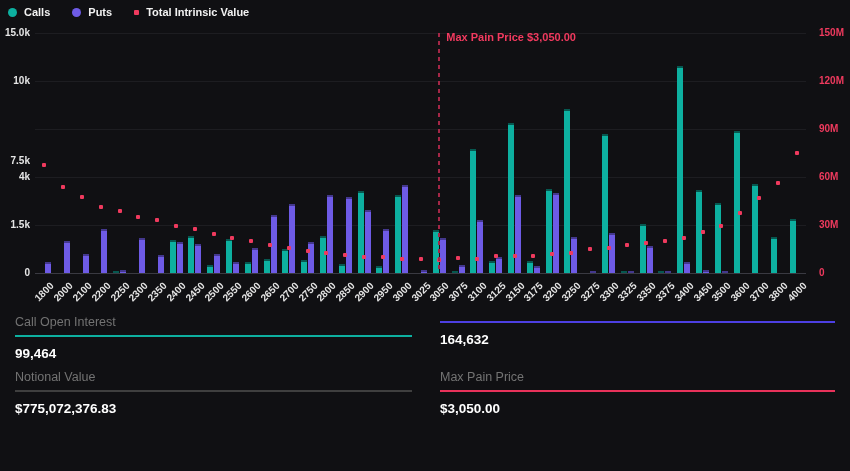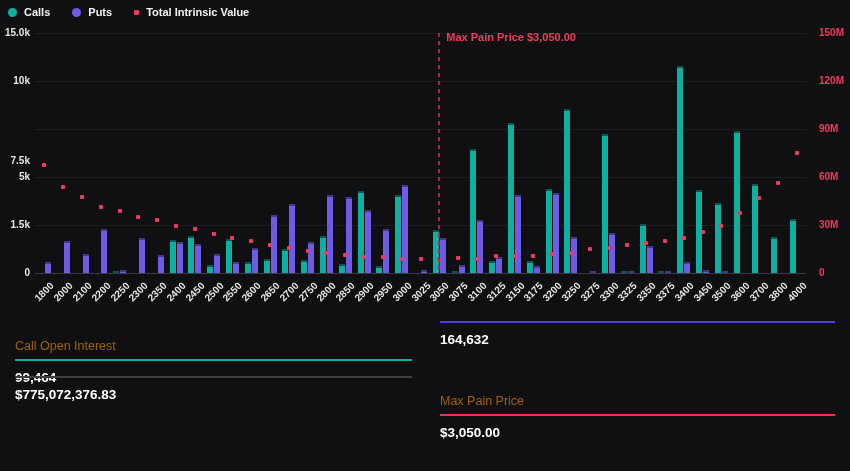--- a/index.html
+++ b/index.html
@@ -28,21 +28,21 @@
   .dot { position:absolute; width:4px; height:4px; border-radius:1px; }
   .maxpain-line { position:absolute; width:2px;
                   background:repeating-linear-gradient(to bottom,#a42747 0 4px,transparent 4px 8px); }
   .maxpain-label { position:absolute; color:#f23a5f; font-size:11px; font-weight:bold; white-space:nowrap; }
 
   
   #stats { position:absolute; top:305px; left:0; width:850px; height:166px;
            display:grid; grid-template-columns:397px 395px; column-gap:28px;
            padding:0 15px; align-content:start; }
   .stat-cell { padding-top:10px; height:55px; }
-  .stat-label { color:#a16207; font-size:12.5px;margin-top:24px; }
+  .stat-label { color:#737373; font-size:12.5px; }
   .stat-rule { height:2px; margin-top:6px; background:#555; }
   .stat-value { color:#ffffff; font-size:13.5px; font-weight:bold; margin-top:9px; }
 </style>
 </head>
 <body>
 
 <div id="app">
 
   <div id="chart">
     <div class="legend">
@@ -59,21 +59,21 @@
         <span class="legend-label">Total Intrinsic Value</span>
       </div>
     </div>
     <div id="plot">
         <div class="ytick-left" style="top: 267px; left: 0px;">0</div>
         <div class="ytick-right" style="top: 267px;">0</div>
         <div class="gridline" style="top: 225px;"></div>
         <div class="ytick-left" style="top: 219px; left: 0px;">1.5k</div>
         <div class="ytick-right" style="top: 219px;">30M</div>
         <div class="gridline" style="top: 177px;"></div>
-        <div class="ytick-left" style="top: 171px; left: 0px;">5k</div>
+        <div class="ytick-left" style="top: 171px; left: 0px;">4k</div>
         <div class="ytick-right" style="top: 171px;">60M</div>
         <div class="gridline" style="top: 129px;"></div>
         <div class="ytick-left" style="top: 123px; left: 0px; margin-top: 32px;">7.5k</div>
         <div class="ytick-right" style="top: 123px;">90M</div>
         <div class="gridline" style="top: 81px;"></div>
         <div class="ytick-left" style="top: 75px; left: 0px;">10k</div>
         <div class="ytick-right" style="top: 75px;">120M</div>
         <div class="gridline" style="top: 33px;"></div>
         <div class="ytick-left" style="top: 27px; left: 0px;">15.0k</div>
         <div class="ytick-right" style="top: 27px;">150M</div>
@@ -239,20 +239,21 @@
     <div class="stat-cell">
       <div class="stat-label">Call Open Interest</div>
       <div class="stat-rule" style="background: rgb(13, 176, 160);"></div>
       <div class="stat-value">99,464</div>
     </div>
     <div class="stat-cell">
       <div class="stat-rule" style="background: rgb(77, 63, 227);"></div>
       <div class="stat-value">164,632</div>
     </div>
     <div class="stat-cell">
+      <div class="stat-label">Notional Value</div>
       <div class="stat-rule" style="background: rgb(63, 63, 63);"></div>
       <div class="stat-value">$775,072,376.83</div>
     </div>
     <div class="stat-cell">
       <div class="stat-label">Max Pain Price</div>
       <div class="stat-rule" style="background: rgb(232, 50, 90);"></div>
       <div class="stat-value">$3,050.00</div>
     </div>
   </div>
 

